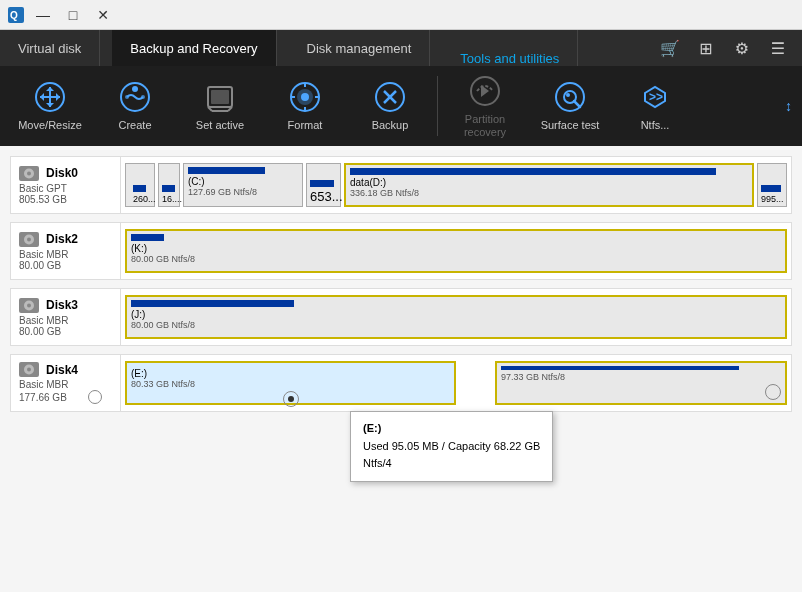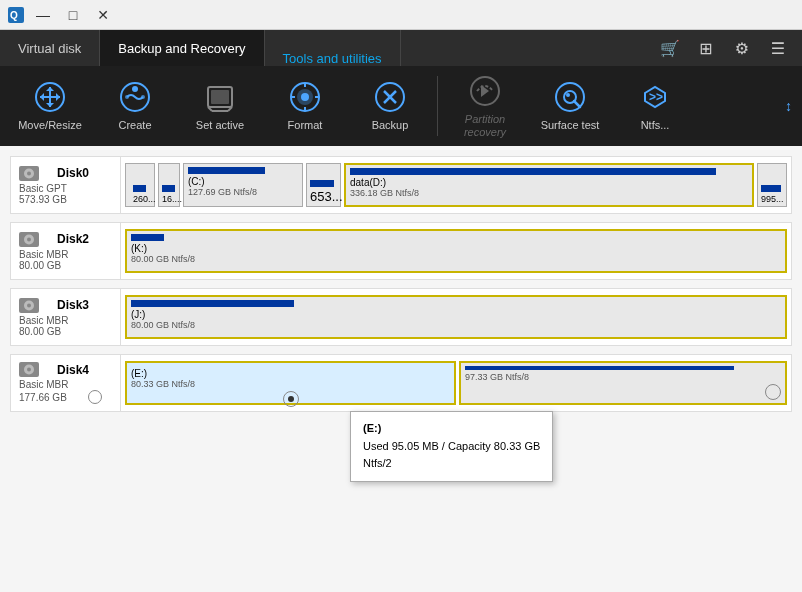--- a/index.html
+++ b/index.html
@@ -88,21 +88,21 @@
       align-items: center;
       justify-content: center;
       width: 80px;
       height: 72px;
       color: #ccc;
       cursor: pointer;
       padding: 5px;
       border-radius: 4px;
       gap: 4px;
     }
-    .toolbar-item.disabled { color: #666; cursor: default; font-style: italic; }
+    .toolbar-item.disabled { color: #666; cursor: default; }
     .toolbar-icon {
       width: 36px;
       height: 36px;
       display: flex;
       align-items: center;
       justify-content: center;
     }
     .toolbar-label {
       font-size: 11px;
       text-align: center;
@@ -137,21 +137,21 @@
       min-width: 110px;
       padding: 6px 8px;
       border-right: 1px solid #ddd;
       display: flex;
       flex-direction: column;
       justify-content: center;
     }
     .disk-info-header {
       display: flex;
       align-items: center;
-      gap: 18px;
+      gap: 7px;
       font-weight: bold;
       font-size: 12px;
       margin-bottom: 2px;
     }
     .disk-type {
       font-size: 10px;
       color: #555;
     }
     .disk-size {
       font-size: 10px;
@@ -294,20 +294,21 @@
     .disk4-part2 {
       flex: 1;
       height: 44px;
       border: 2px solid #c8b400;
       background: #e8e8e8;
       display: flex;
       flex-direction: column;
       padding: 3px 4px;
       font-size: 10px;
       cursor: pointer;
+      margin-left: 36px;
     }
 
     .part-bar-k {
       width: 5%;
       height: 7px;
       background: #00369e;
       margin-bottom: 2px;
     }
     .part-bar-j {
       width: 25%;
@@ -360,26 +361,29 @@
       <text x="2" y="12" font-size="10" fill="white" font-weight="bold">Q</text>
     </svg>
   </div>
   <div class="title-bar-controls">
     <button class="title-bar-btn">—</button>
     <button class="title-bar-btn">□</button>
     <button class="title-bar-btn close">✕</button>
   </div>
 </div>
 
-<div style="display:flex; background:#2d2d2d; height:36px;">
+<div style="display:flex; background:#2d2d2d; height:36px;gap:12px;">
   <div class="main-tab" style="font-size:13px; padding:0 18px; color:#ccc; display:flex; align-items:center; border-right:1px solid #444;">
     <span>Virtual disk</span>
   </div>
   <div class="main-tab active" style="font-size:13px; padding:0 18px; color:white; background:#1a1a1a; display:flex; align-items:center; border-right:1px solid #444;">
     <span>Backup and Recovery</span>
+  </div>
+  <div class="main-tab" style="font-size:13px; padding:0 18px; color:#ccc; display:flex; align-items:center; border-right:1px solid #444;">
+    <span>Disk management</span>
   </div>
   <div class="main-tab" style="font-size:13px; padding:0 18px; color:#0ea5e9; display:flex; align-items:flex-end; border-right:1px solid #444;">
     <span>Tools and utilities</span>
   </div>
   <div style="margin-left:auto; display:flex; align-items:center; padding:0 10px; gap:8px;">
     <div class="main-tab-icon-btn" title="Shop">🛒</div>
     <div class="main-tab-icon-btn">⊞</div>
     <div class="main-tab-icon-btn">⚙</div>
     <div class="main-tab-icon-btn">☰</div>
   </div>
@@ -496,21 +500,21 @@
     <div class="disk-info">
       <div class="disk-info-header">
         <svg width="20" height="15" viewBox="0 0 20 15">
           <rect width="20" height="15" rx="2" fill="#888"></rect>
           <circle cx="10" cy="7.5" r="5" fill="#bbb"></circle>
           <circle cx="10" cy="7.5" r="2" fill="#888"></circle>
         </svg>
         <span>Disk0</span>
       </div>
       <div class="disk-type">Basic GPT</div>
-      <div class="disk-size">573.93 GB</div>
+      <div class="disk-size">805.53 GB</div>
     </div>
     <div class="disk0-partitions">
       <div class="p-tiny">
         <div class="bar-full"></div>
         <span>260...</span>
       </div>
       <div class="p-small">
         <div class="bar-full"></div>
         <span>16....</span>
       </div>
@@ -612,18 +616,18 @@
           <span style="font-size:9px; color:#555;">97.33 GB Ntfs/8</span>
           <div style="display:flex; justify-content:flex-end; margin-top:2px;">
             <div style="width:16px; height:16px; border:1px solid #888; border-radius:50%;"></div>
           </div>
         </div>
       </div>
     </div>
 
     <div class="tooltip-box">
       <div style="font-weight:bold;">(E:)</div>
-      <div>Used 95.05 MB / Capacity 80.33 GB</div>
-      <div>Ntfs/2</div>
+      <div>Used 95.05 MB / Capacity 68.22 GB</div>
+      <div>Ntfs/4</div>
     </div>
   </div>
 
 </div>
 
 </body></html>

